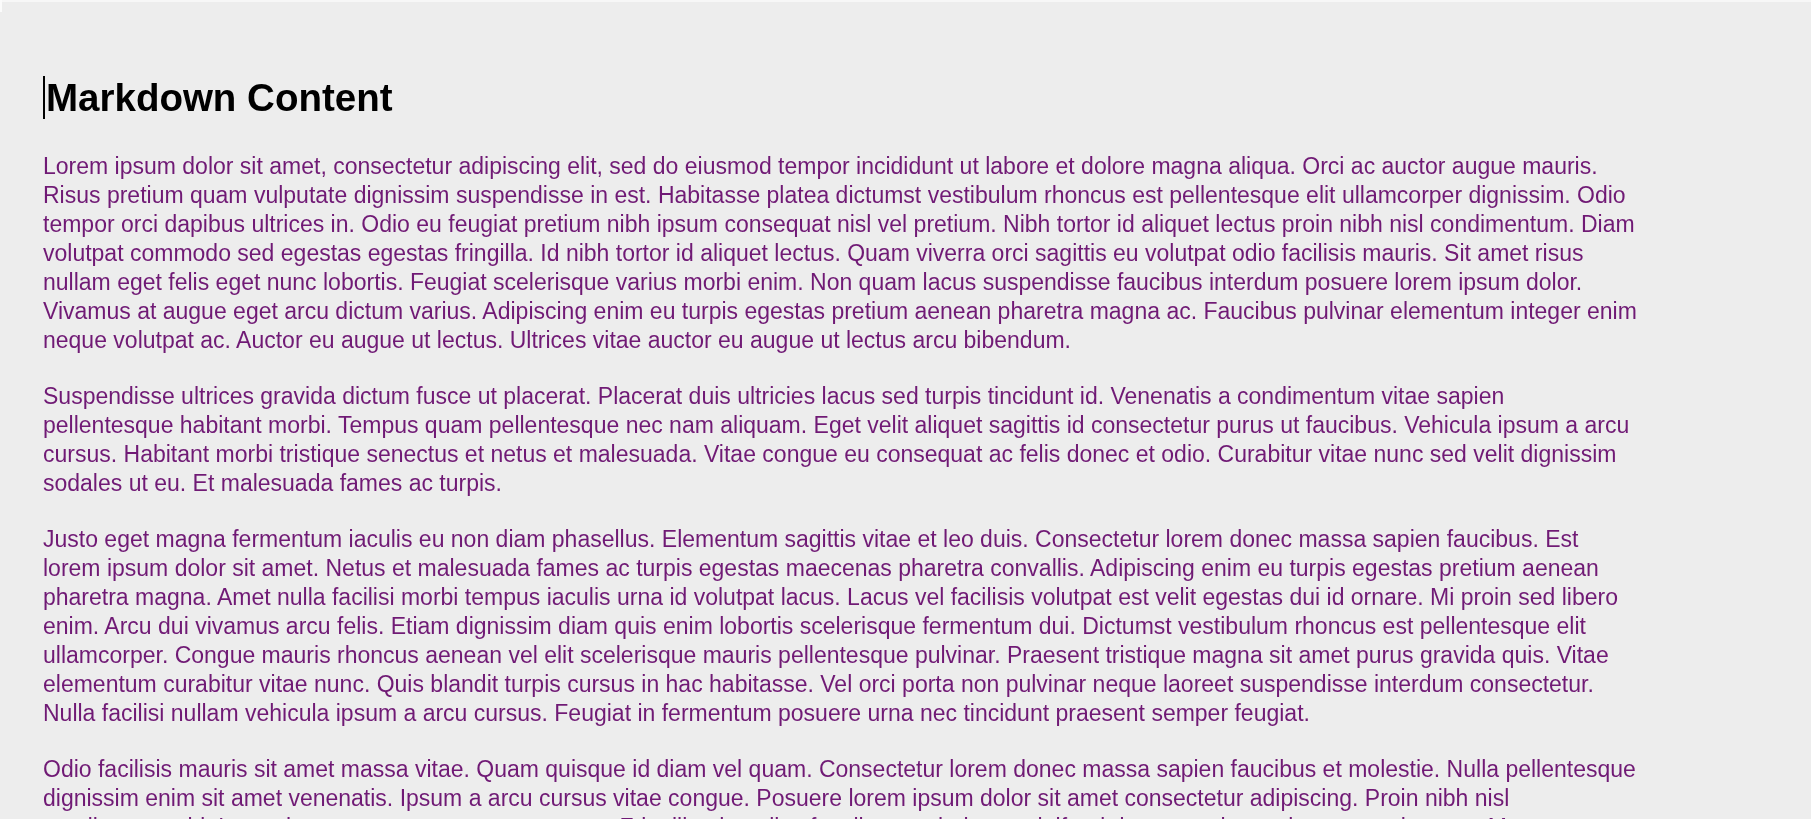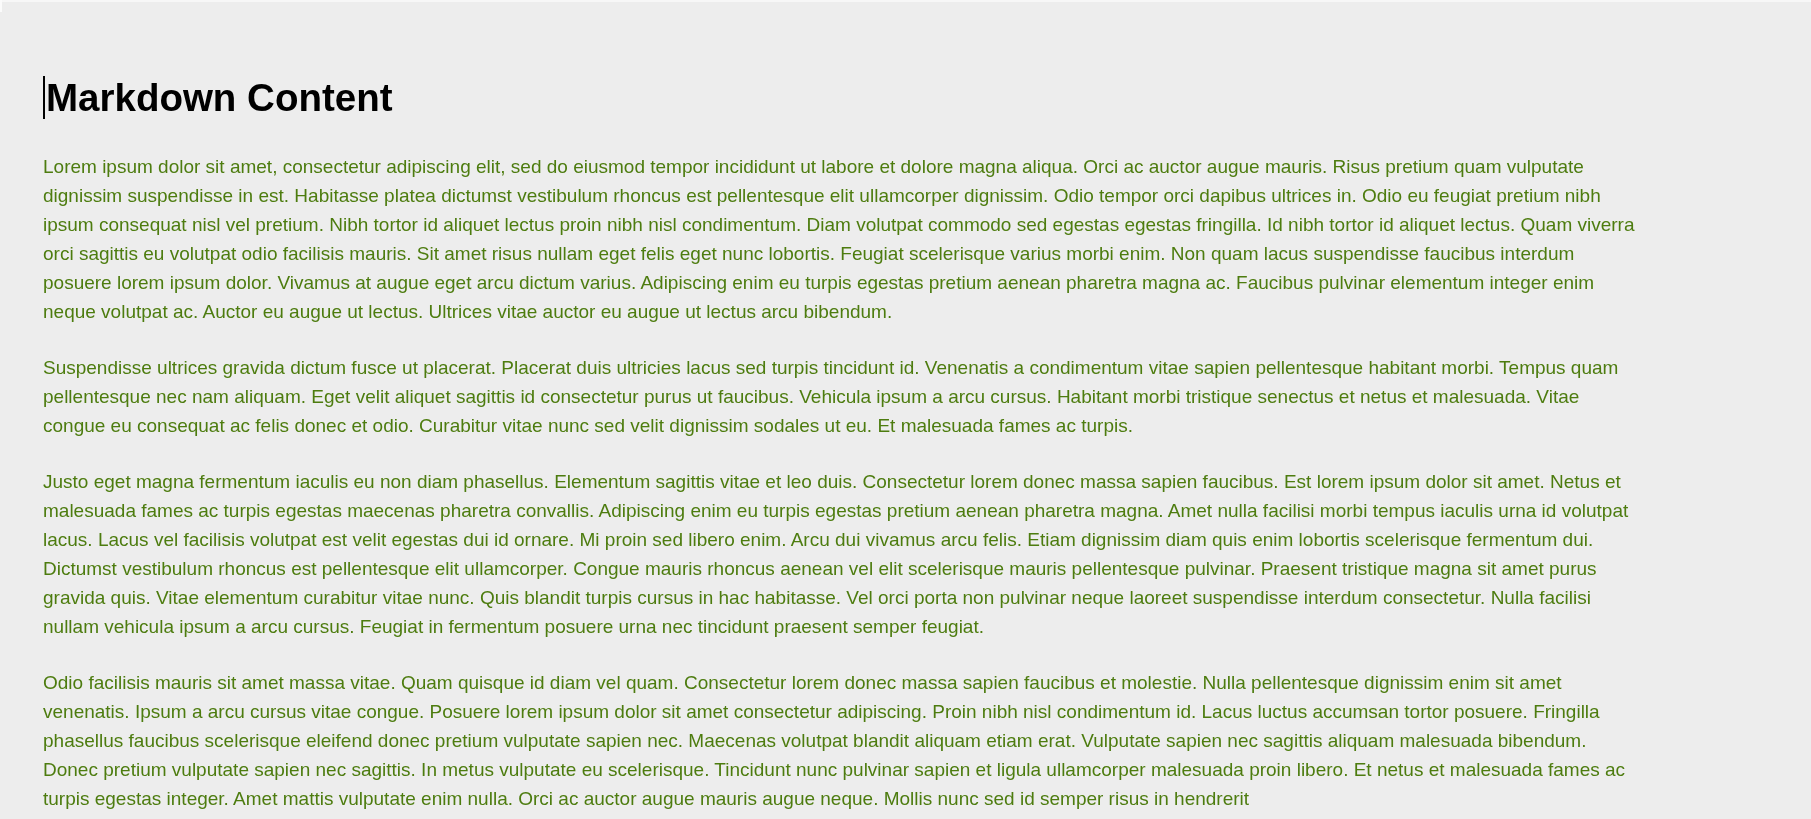--- a/index.html
+++ b/index.html
@@ -45,24 +45,24 @@
   }
   .caret {
     display: inline-block;
     width: 2px;
     height: 43px;
     background: #000000;
     vertical-align: -8px;
     margin: 0 1px 0 0;
   }
   p.doc-paragraph {
-    font-size: 19px;
+    font-size: 23px;
     line-height: 29px;
     margin: 27px 0;
-    color: #4d7c0f;
+    color: #701a75;
   }
 </style>
 </head>
 <body>
 
 <div class="edge-top"></div>
 <div class="edge-corner"></div>
 
 <div class="page">
   <h1 class="doc-heading"><span class="caret"></span><span>Markdown Content</span></h1>

